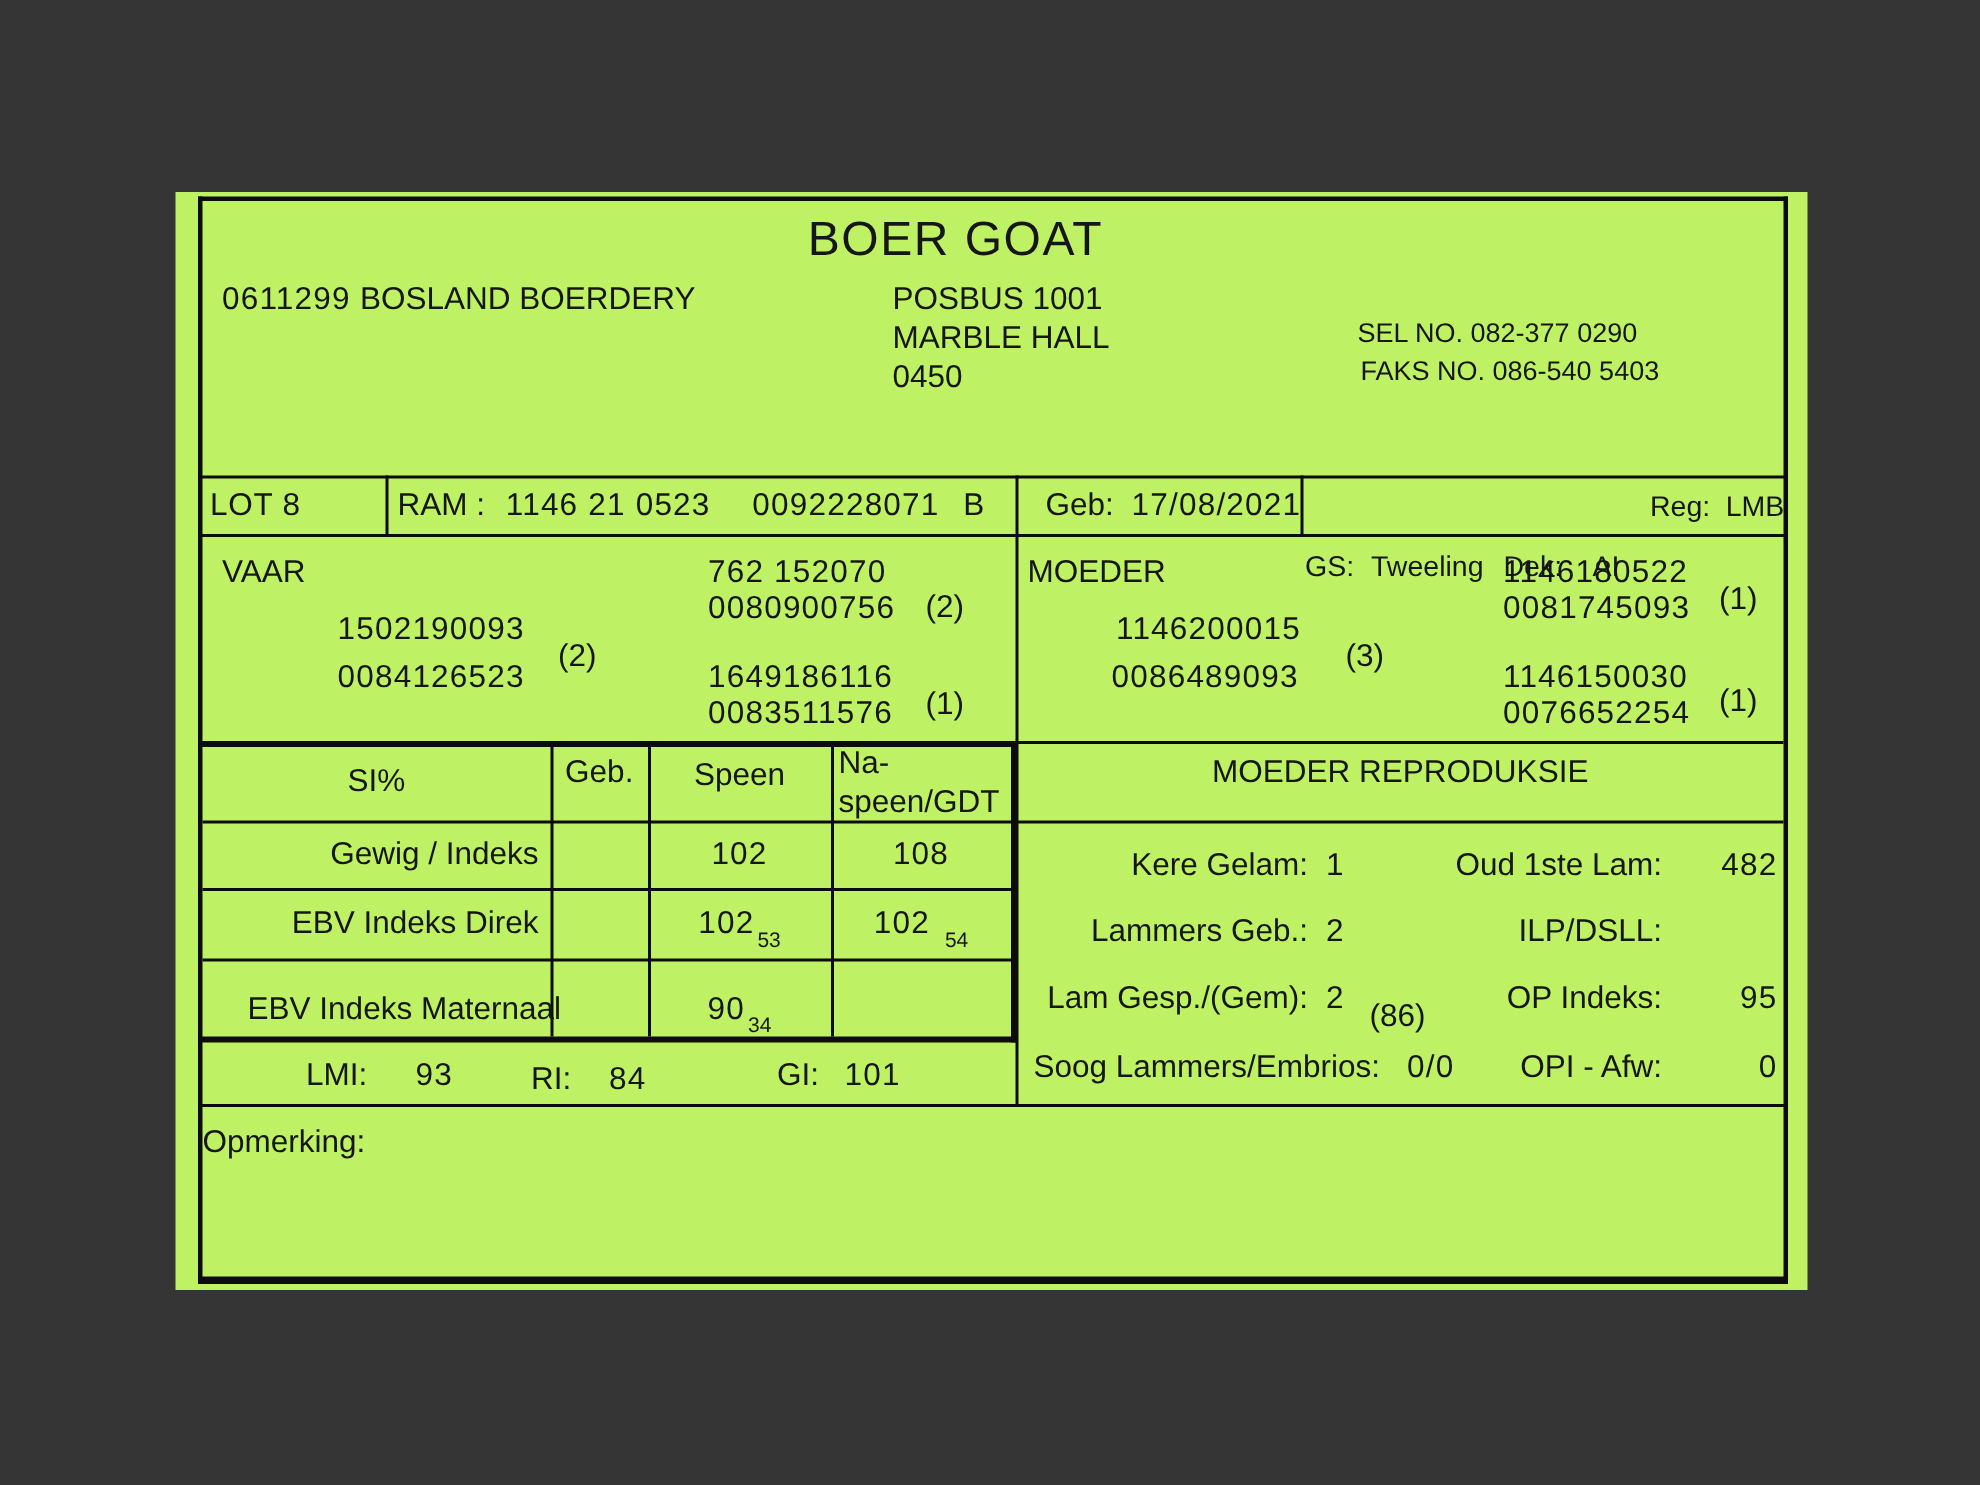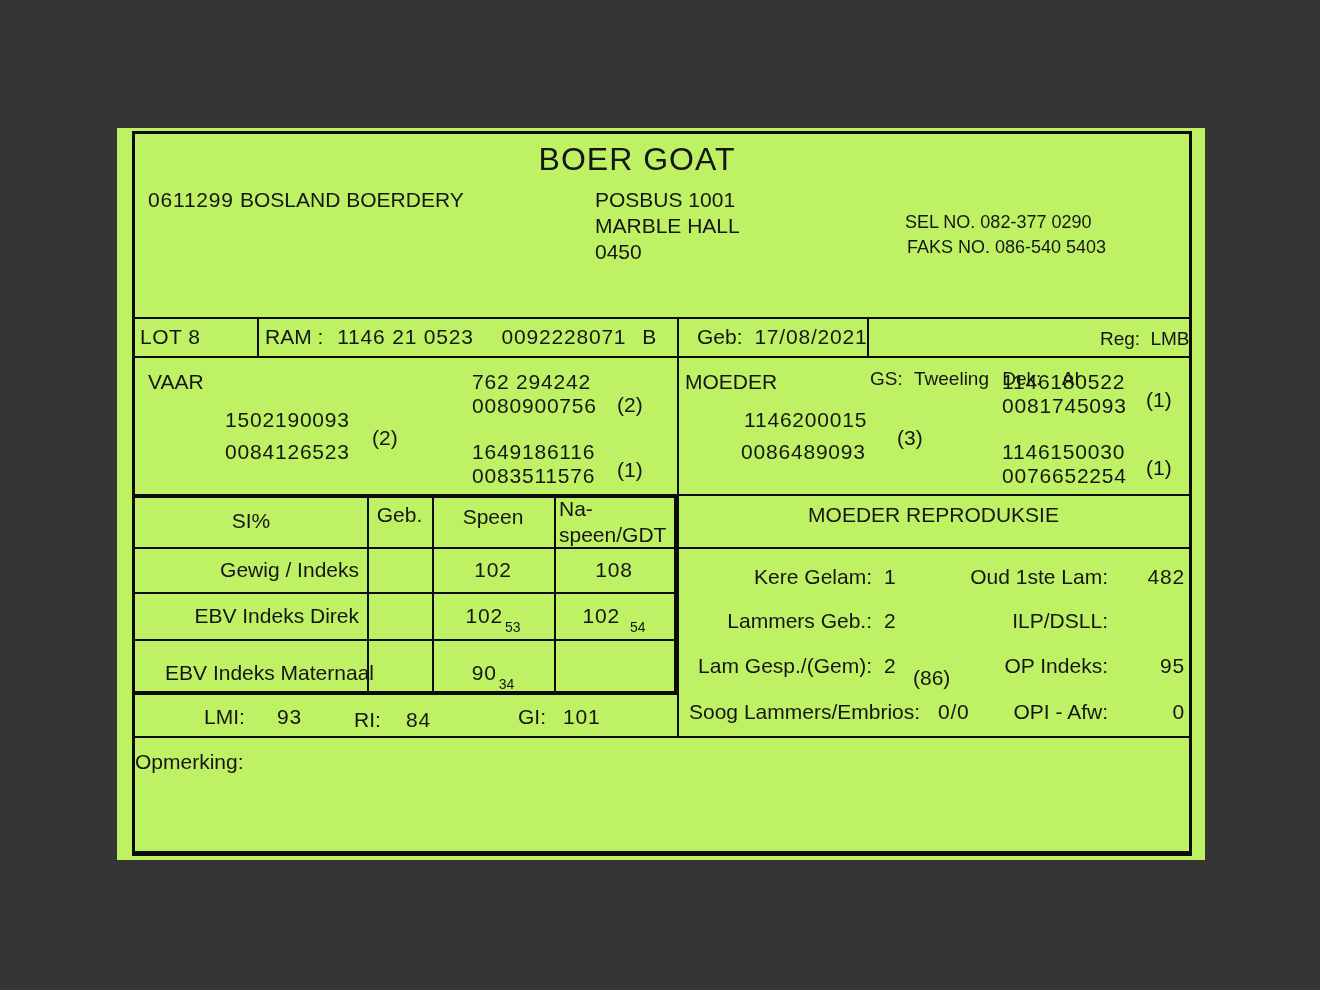--- a/index.html
+++ b/index.html
@@ -100,21 +100,21 @@
     </div>
     <div class="t pair gs" style="left:983px;top:199px;">
       <span>Reg:</span>
       <span style="margin-left:5px;">LMB</span>
     </div>
 
     <div class="t" style="left:31px;top:242px;">VAAR</div>
     <div class="t num" style="left:108px;top:280px;">1502190093</div>
     <div class="t num" style="left:108px;top:312px;">0084126523</div>
     <div class="t" style="left:255px;top:298px;">(2)</div>
-    <div class="t num" style="left:355px;top:242px;">762 294242</div>
+    <div class="t num" style="left:355px;top:242px;">762 152070</div>
     <div class="t num" style="left:355px;top:266px;">0080900756</div>
     <div class="t" style="left:500px;top:265px;">(2)</div>
     <div class="t num" style="left:355px;top:312px;">1649186116</div>
     <div class="t num" style="left:355px;top:336px;">0083511576</div>
     <div class="t" style="left:500px;top:330px;">(1)</div>
 
     <div class="t" style="left:568px;top:242px;">MOEDER</div>
     <div class="t num" style="left:627px;top:280px;">1146200015</div>
     <div class="t num" style="left:624px;top:312px;">0086489093</div>
     <div class="t" style="left:780px;top:298px;">(3)</div>

